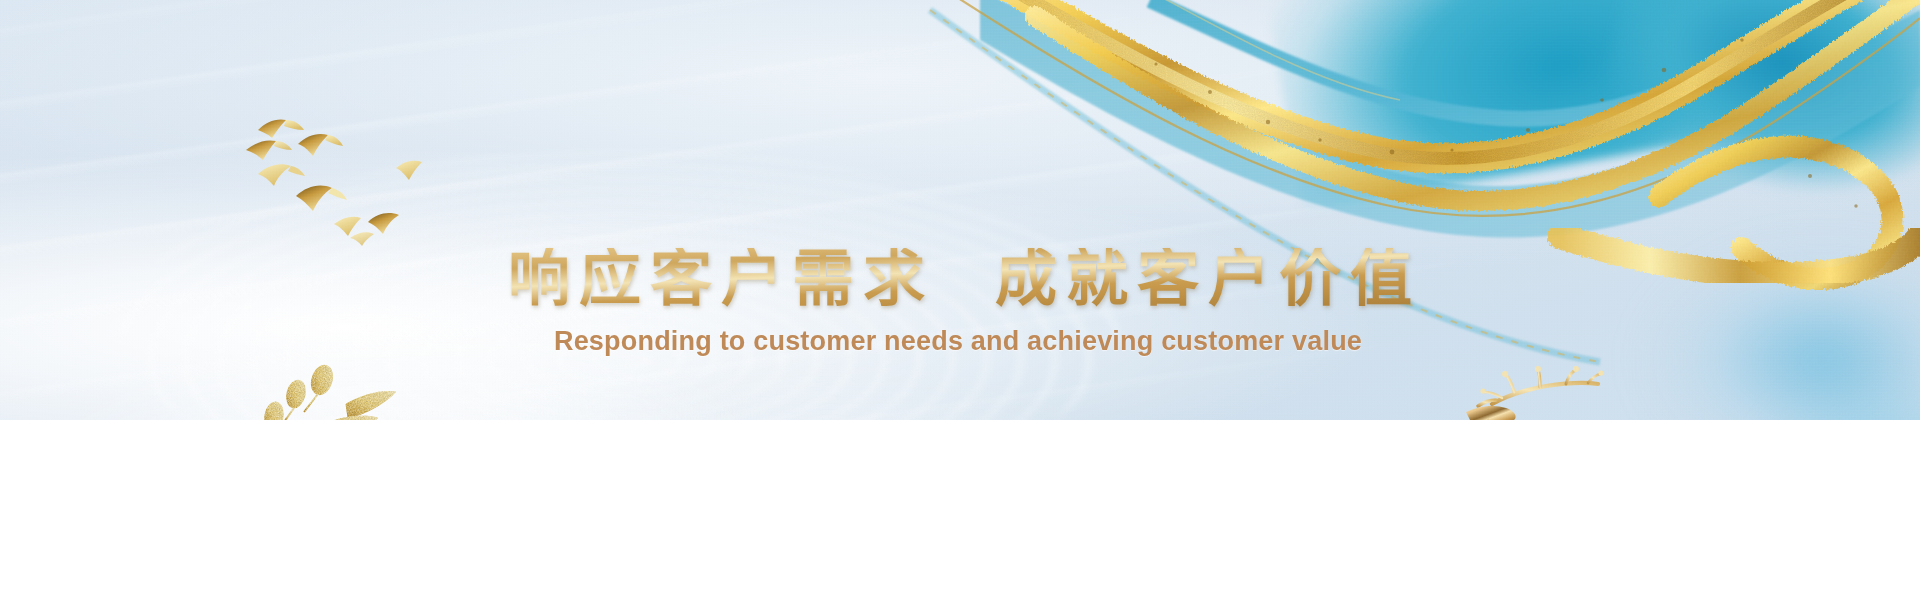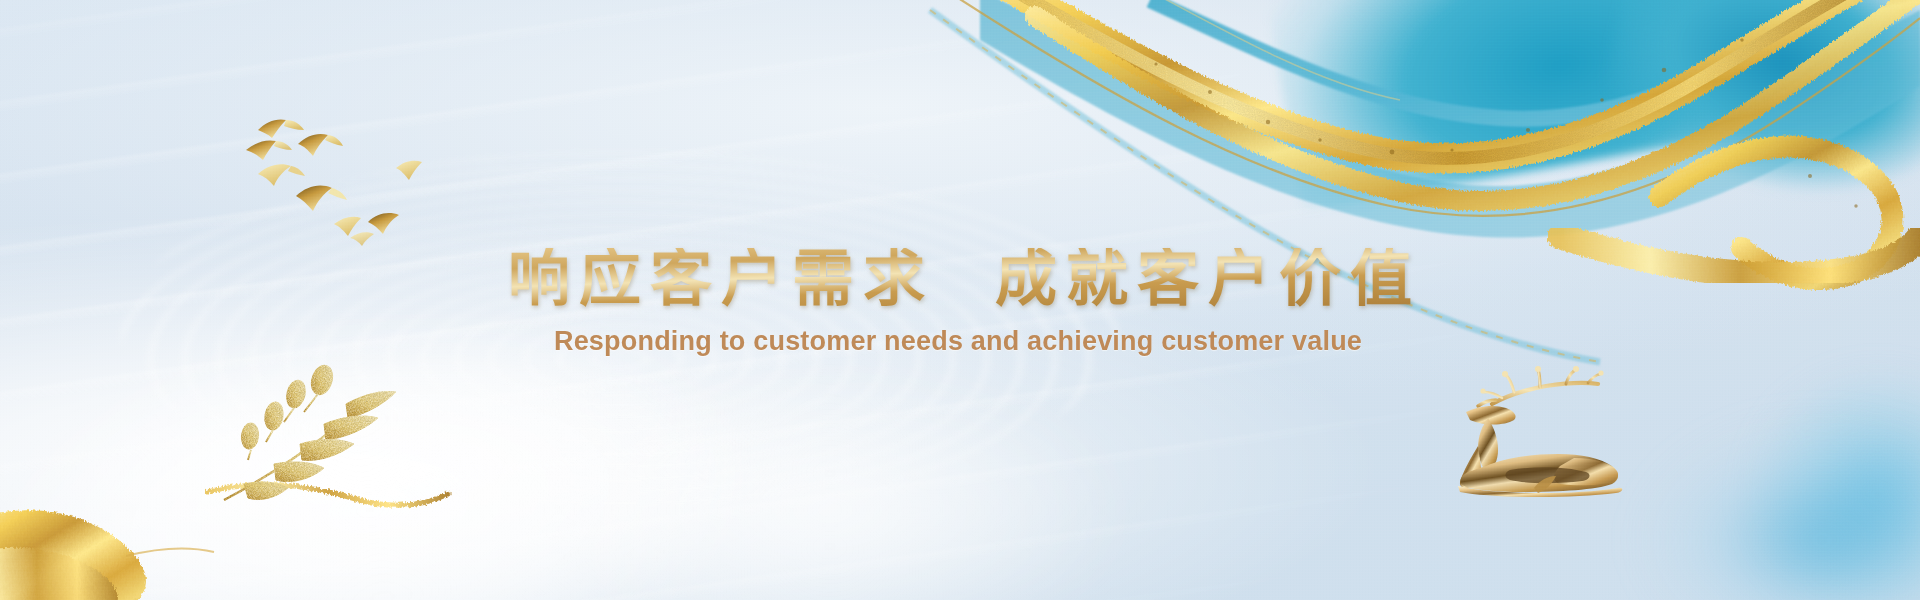--- a/index.html
+++ b/index.html
@@ -2,21 +2,21 @@
 <html lang="zh-CN"><head>
 <meta charset="utf-8">
 <title>Banner</title>
 <style>
   html,body{margin:0;padding:0;background:#ffffff;}
   body{font-family:"Liberation Sans","DejaVu Sans",sans-serif;}
 
   #banner{
     position:relative;
     width:1920px;
-    height:600px;
+    height:420px;
     overflow:hidden;
     background:#000000;
     isolation:isolate;
   }
 
   
   .bg-layer{position:absolute;inset:0;pointer-events:none;}
 
   .bg-base{
     background:

